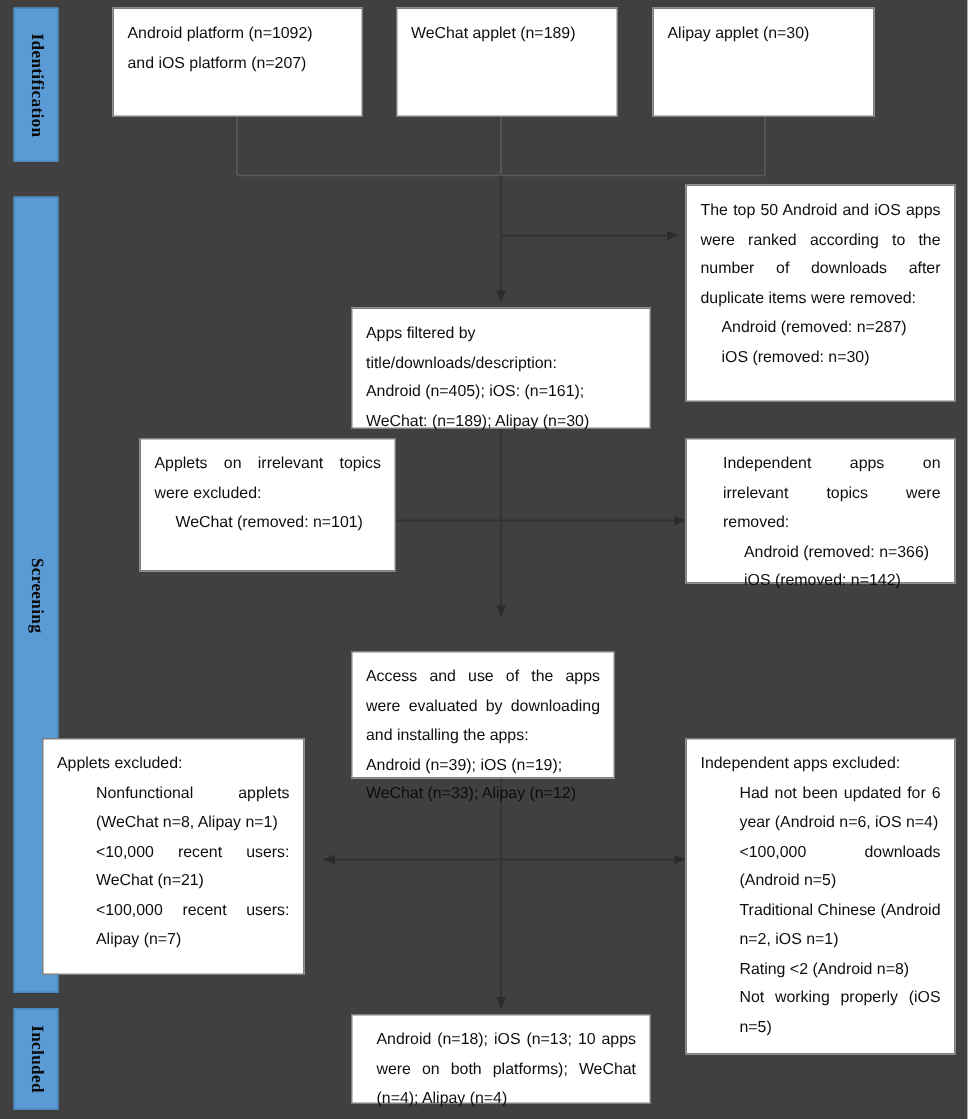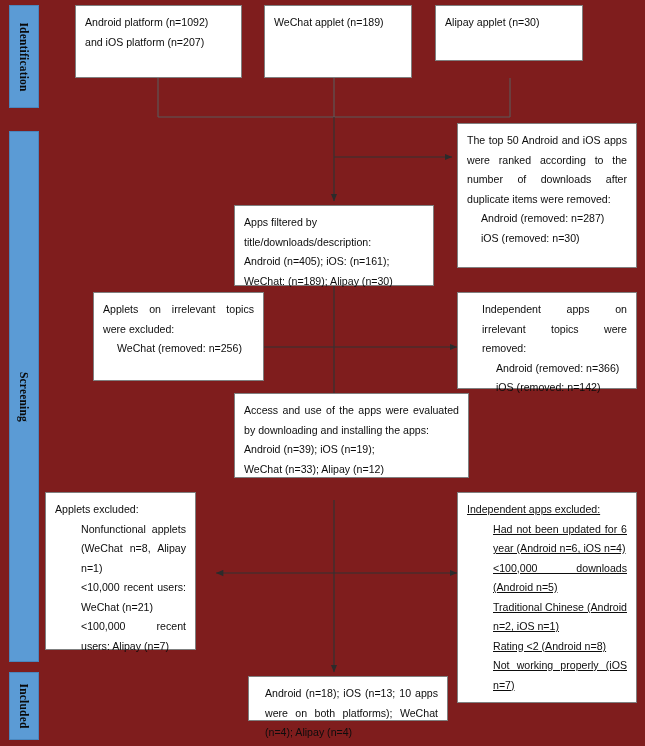--- a/index.html
+++ b/index.html
@@ -8,21 +8,21 @@
     background: #ffffff;
   }
   body {
     font-family: "Liberation Sans", sans-serif;
   }
   #diagram {
     position: relative;
     width: 645px;
     height: 746px;
     overflow: hidden;
-    background: #7f1d1d;
+    background: #404040;
   }
   .stage-bar {
     position: absolute;
     background: #5B9BD5;
     border: 1px solid #4a86bd;
     box-sizing: border-box;
   }
   .stage-label {
     position: absolute;
     left: 50%;
@@ -127,67 +127,67 @@
 
   <div class="node" style="left:75px; top:5px; width:167px; height:73px;">
     <p class="just">Android  platform  (n=1092)</p>
     <p>and iOS platform (n=207)</p>
   </div>
 
   <div class="node" style="left:264px; top:5px; width:148px; height:73px;">
     <p>WeChat applet (n=189)</p>
   </div>
 
-  <div class="node" style="left:435px; top:5px; width:148px; height:56px;">
+  <div class="node" style="left:435px; top:5px; width:148px; height:73px;">
     <p>Alipay applet (n=30)</p>
   </div>
 
   <div class="node" style="left:457px; top:123px; width:180px; height:145px;">
     <p class="just">The top 50 Android and iOS apps were ranked according to the number of downloads after duplicate items were removed:</p>
     <p class="indent1">Android (removed: n=287)</p>
     <p class="indent1">iOS (removed: n=30)</p>
   </div>
 
   <div class="node" style="left:234px; top:205px; width:200px; height:81px;">
     <p>Apps filtered by</p>
     <p>title/downloads/description:</p>
     <p>Android (n=405); iOS: (n=161);</p>
     <p>WeChat: (n=189); Alipay (n=30)</p>
   </div>
 
   <div class="node" style="left:45px; top:292px; width:171px; height:89px;margin-left:48px;">
     <p class="just">Applets on irrelevant topics were excluded:</p>
-    <p class="indent1">WeChat (removed: n=256)</p>
+    <p class="indent1">WeChat (removed: n=101)</p>
   </div>
 
   <div class="node" style="left:457px; top:292px; width:180px; height:97px;padding-left:24px;">
     <p class="just">Independent apps on irrelevant topics were removed:</p>
     <p class="indent1">Android (removed: n=366)</p>
     <p class="indent1">iOS (removed: n=142)</p>
   </div>
 
-  <div class="node" style="left:234px; top:393px; width:235px; height:85px;">
+  <div class="node" style="left:234px; top:434px; width:176px; height:85px;">
     <p class="just">Access and use of the apps were evaluated by downloading and installing the apps:</p>
     <p>Android (n=39); iOS (n=19);</p>
     <p>WeChat (n=33); Alipay (n=12)</p>
   </div>
 
-  <div class="node" style="left:45px; top:492px; width:151px; height:158px;">
+  <div class="node" style="left:28px; top:492px; width:175px; height:158px;">
     <p>Applets excluded:</p>
     <p class="hang2">Nonfunctional applets (WeChat n=8, Alipay n=1)</p>
     <p class="hang2">&lt;10,000 recent users: WeChat (n=21)</p>
     <p class="hang2">&lt;100,000 recent users: Alipay (n=7)</p>
   </div>
 
-  <div class="node" style="left:457px; top:492px; width:180px; height:211px;text-decoration:underline;">
+  <div class="node" style="left:457px; top:492px; width:180px; height:211px;">
     <p>Independent apps excluded:</p>
     <p class="hang2">Had not been updated for 6 year (Android n=6, iOS n=4)</p>
     <p class="hang2">&lt;100,000 downloads (Android n=5)</p>
     <p class="hang2">Traditional Chinese (Android n=2, iOS n=1)</p>
     <p class="hang2">Rating &lt;2 (Android n=8)</p>
-    <p class="hang2">Not working properly (iOS n=7)</p>
+    <p class="hang2">Not working properly (iOS n=5)</p>
   </div>
 
-  <div class="node" style="left:248px; top:676px; width:200px; height:45px;padding-left:16px;">
+  <div class="node" style="left:234px; top:676px; width:200px; height:60px;padding-left:16px;">
     <p class="just">Android (n=18); iOS (n=13; 10 apps were on both platforms); WeChat (n=4); Alipay (n=4)</p>
   </div>
 
 </div>
 
 </body></html>

